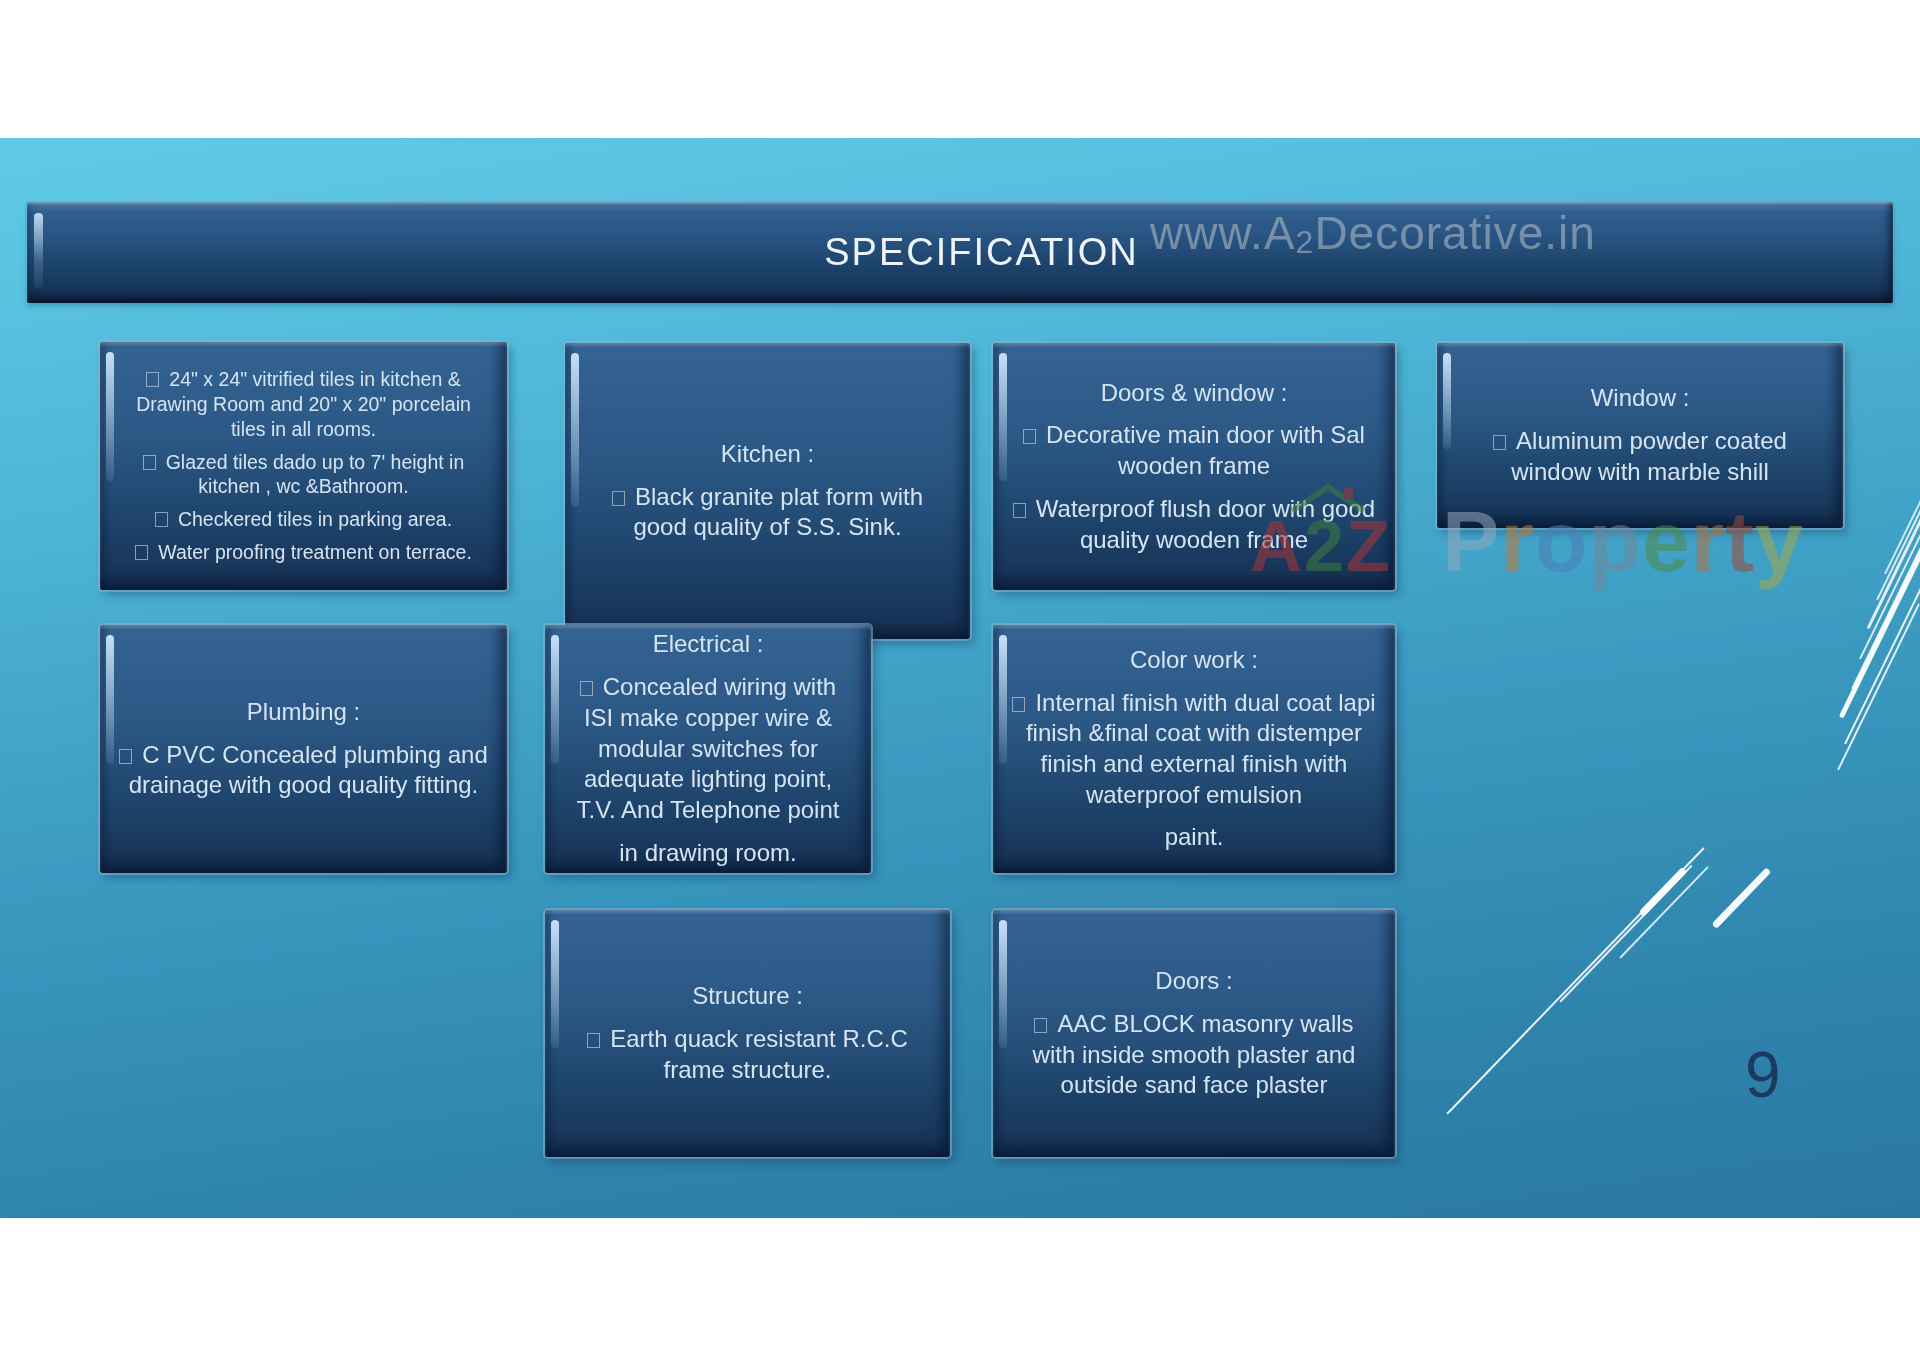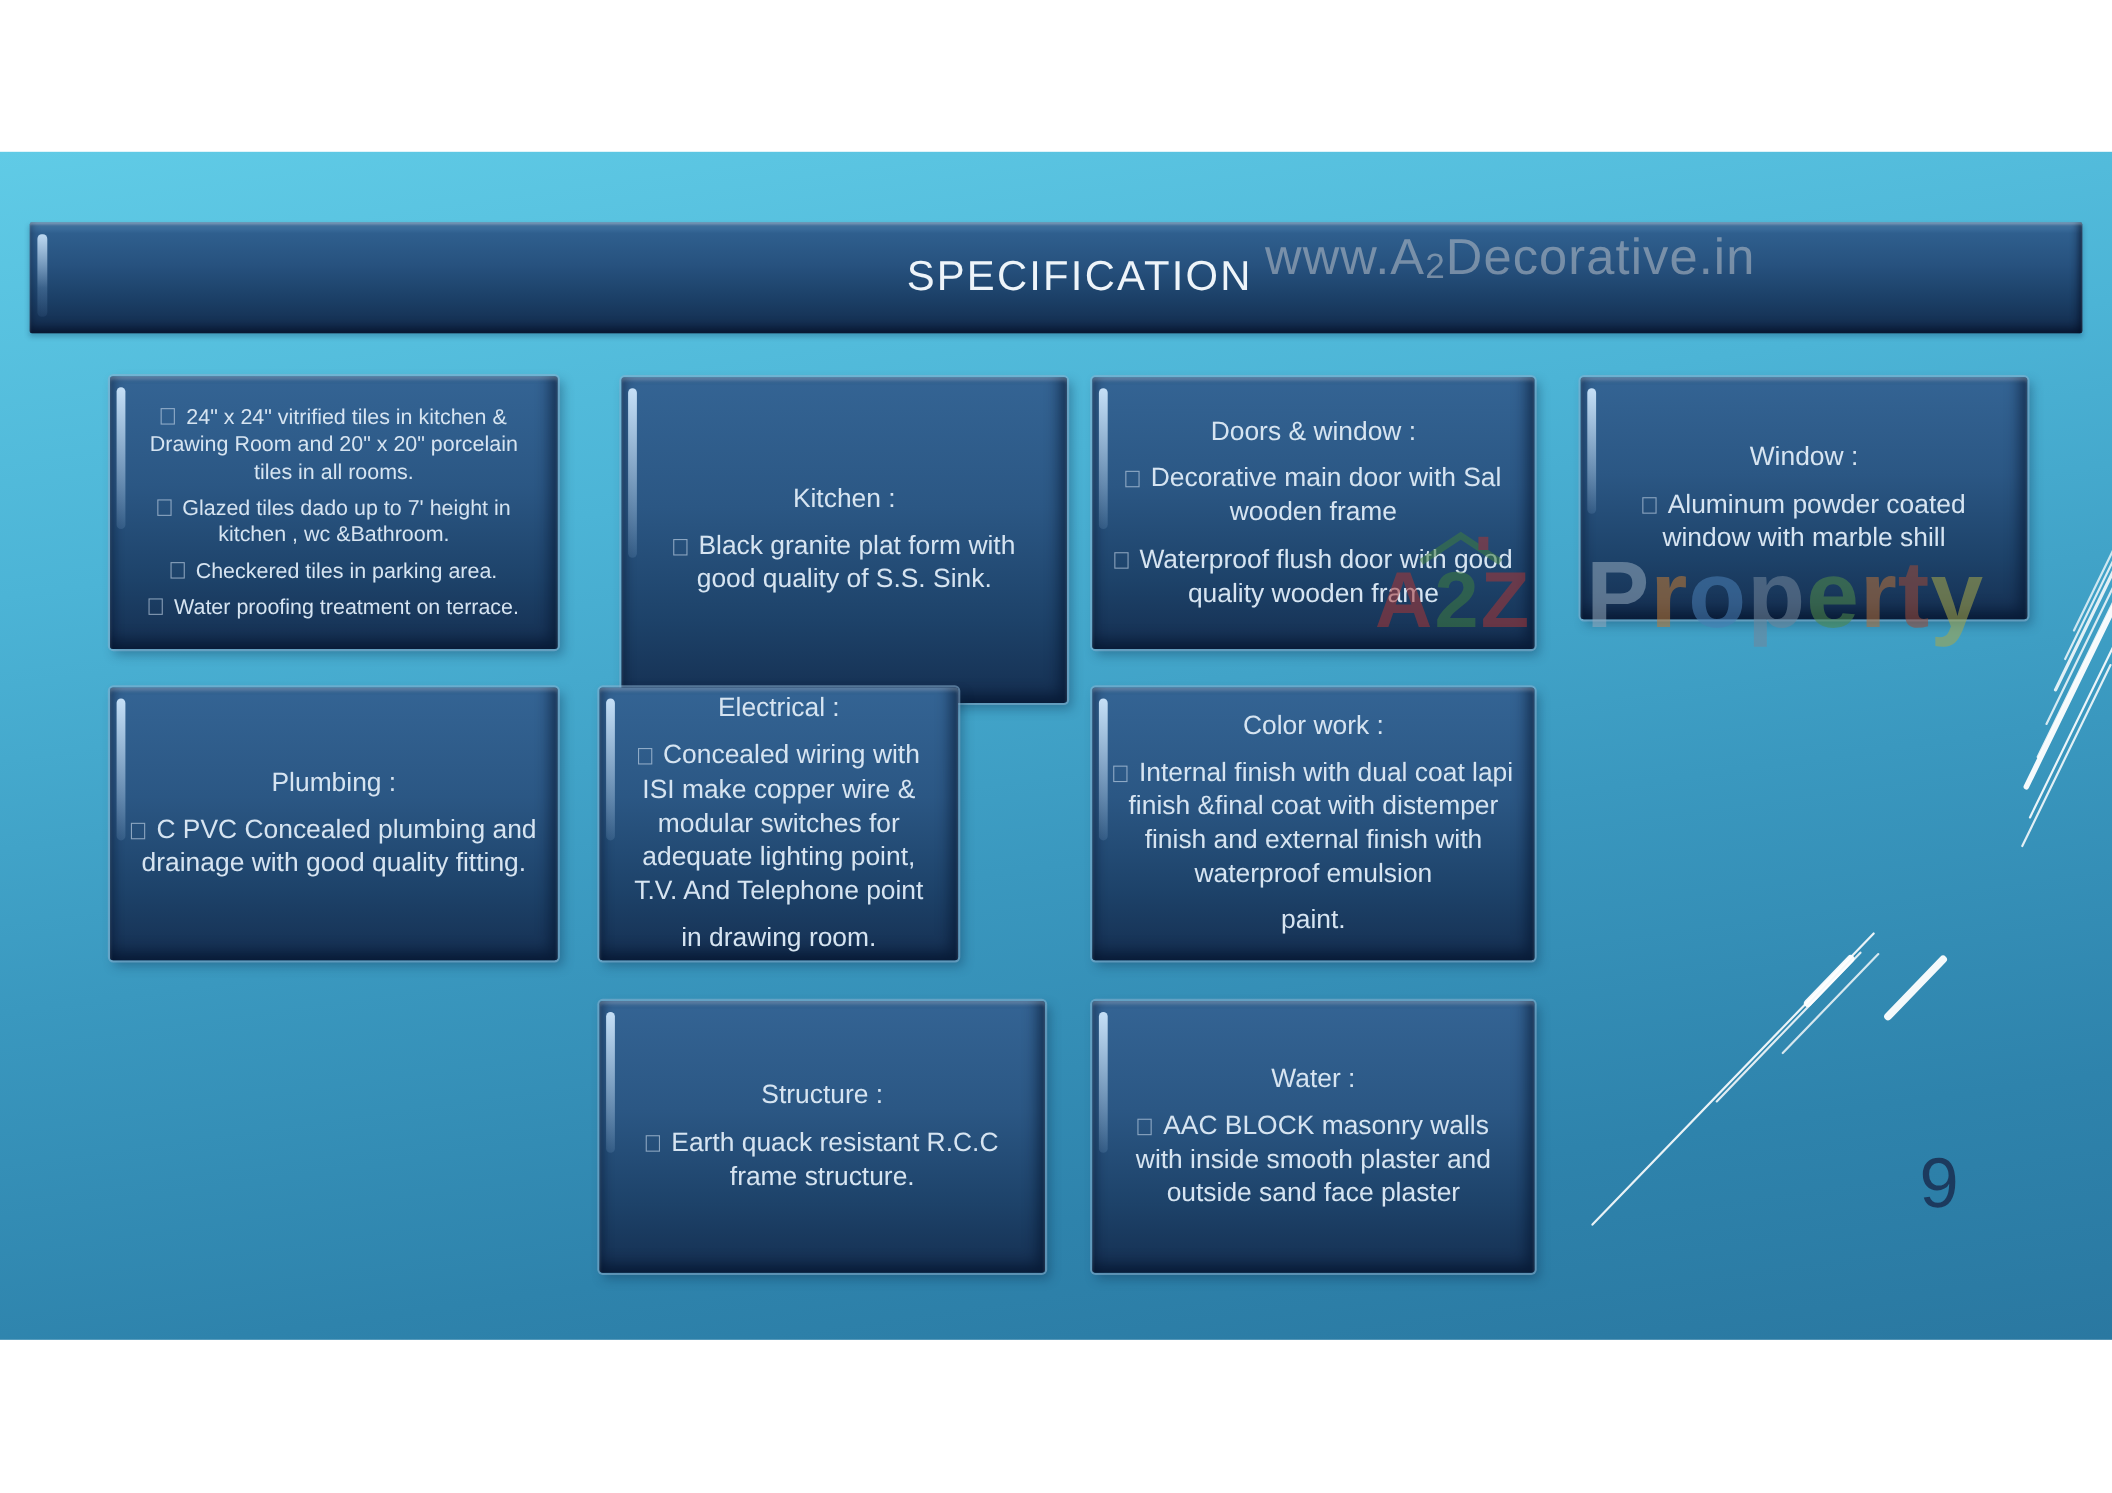--- a/index.html
+++ b/index.html
@@ -78,21 +78,21 @@
   </div>
 
   <div class="box" style="left:993px;top:343px;width:402px;height:247px">
     <div class="box-inner">
       <p class="bt">Doors &amp; window :</p>
       <p class="bi"><span class="sq"></span><span>Decorative main door with Sal wooden frame</span></p>
       <p class="bi"><span class="sq"></span><span>Waterproof flush door with good quality wooden frame</span></p>
     </div>
   </div>
 
-  <div class="box" style="left:1437px;top:343px;width:406px;height:220px">
+  <div class="box" style="left:1437px;top:343px;width:406px;height:185px">
     <div class="box-inner">
       <p class="bt">Window :</p>
       <p class="bi"><span class="sq"></span><span>Aluminum powder coated window with marble shill</span></p>
     </div>
   </div>
 
   <div class="box" style="left:100px;top:625px;width:407px;height:248px">
     <div class="box-inner">
       <p class="bt">Plumbing :</p>
       <p class="bi"><span class="sq"></span><span>C PVC Concealed plumbing and drainage with good quality fitting.</span></p>
@@ -118,21 +118,21 @@
 
   <div class="box" style="left:545px;top:910px;width:405px;height:247px">
     <div class="box-inner">
       <p class="bt">Structure :</p>
       <p class="bi"><span class="sq"></span><span>Earth quack resistant R.C.C frame structure.</span></p>
     </div>
   </div>
 
   <div class="box" style="left:993px;top:910px;width:402px;height:247px">
     <div class="box-inner">
-      <p class="bt">Water :</p>
+      <p class="bt">Doors :</p>
       <p class="bi"><span class="sq"></span><span>AAC BLOCK masonry walls with inside smooth plaster and outside sand face plaster</span></p>
     </div>
   </div>
 
   <div class="wm-top">
     <span>www.A</span><span class="wm-sub">2</span><span>Decorative.in</span>
   </div>
 
   <div class="wm-big">
     <span class="wm-a2z">

